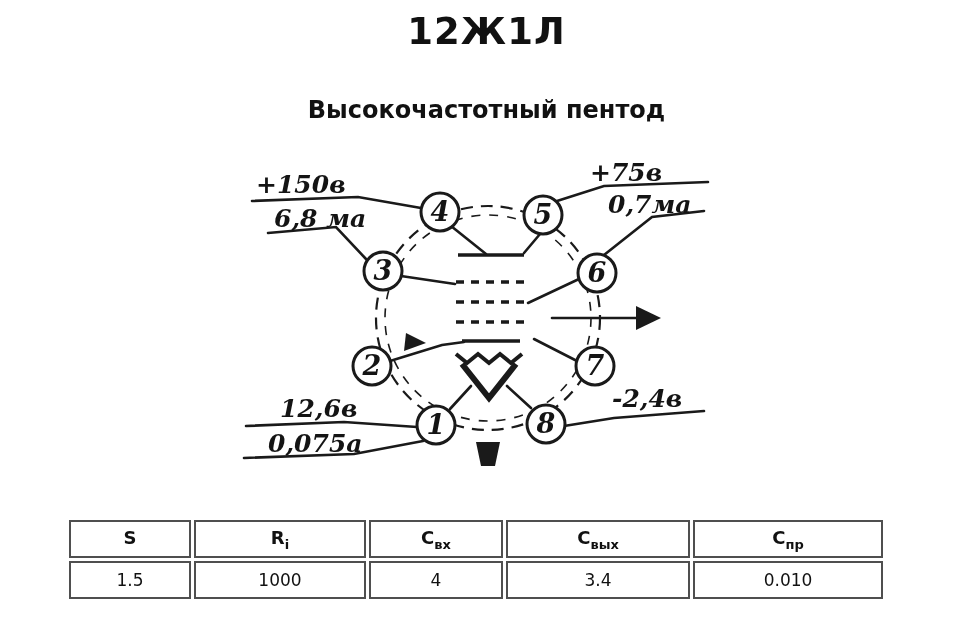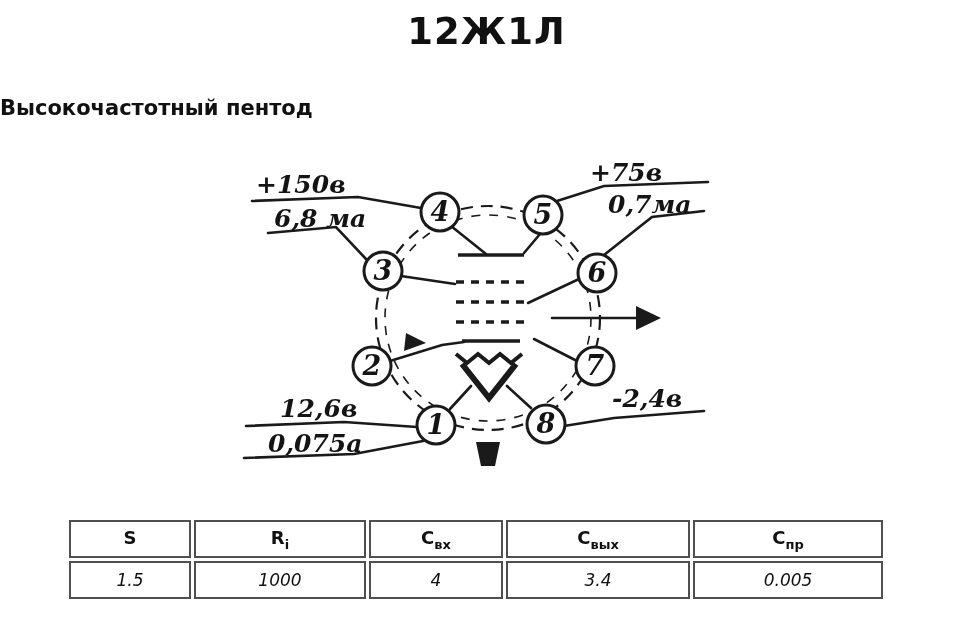--- a/index.html
+++ b/index.html
@@ -9,21 +9,21 @@
     font-family: "DejaVu Sans", sans-serif;
     color: #111;
   }
   .title {
     position: absolute; top: 10px; left: 0; width: 100%;
     text-align: center; font-size: 37px; font-weight: bold;
     letter-spacing: 1px;
   }
   .subtitle {
     position: absolute; top: 96px; left: 0; width: 100%;
-    text-align: left; font-size: 21px; font-weight: bold;
+    text-align: center; font-size: 24px; font-weight: bold;
   }
   .diagram { position: absolute; top: 155px; left: 0; width: 973px; height: 330px; }
   .diagram-svg { width: 973px; height: 330px; display: block; }
   .env  { fill: none; stroke: #1a1a1a; stroke-width: 2.2; stroke-dasharray: 12 8; }
   .env2 { fill: none; stroke: #1a1a1a; stroke-width: 1.6; stroke-dasharray: 9 9; }
   .wire { fill: none; stroke: #1a1a1a; stroke-width: 2.6; stroke-linecap: round; }
   .wire-thick { fill: none; stroke: #1a1a1a; stroke-width: 3.6; stroke-linecap: butt; }
   .grid-line { fill: none; stroke: #1a1a1a; stroke-width: 3.4; stroke-dasharray: 8 7; }
   .heater { fill: none; stroke: #1a1a1a; stroke-width: 4; }
   .vee { fill: none; stroke: #1a1a1a; stroke-width: 6; }
@@ -32,21 +32,21 @@
   .pin-num { font: italic bold 27px "DejaVu Serif", serif; text-anchor: middle; fill: #141414; }
   .hand { font: italic bold 25px "DejaVu Serif", serif; fill: #141414; }
   .tablewrap { position: absolute; top: 517px; left: 66px; }
   table { border-collapse: separate; border-spacing: 3px; }
   th, td {
     border: 2px solid #4f4f4f; text-align: center;
     height: 26px; padding: 4px 8px; background: #fff;
   }
   th { font-size: 18px; font-weight: bold; }
   th sub { font-size: 13px; font-weight: bold; }
-  td { font-size: 17px; font-weight: normal; font-style: italic; }
+  td { font-size: 17px; font-weight: normal; }
 </style>
 </head>
 <body>
 
 <div class="title">12Ж1Л</div>
 <div class="subtitle">Высокочастотный пентод</div>
 
 <div class="diagram">
   <svg class="diagram-svg" viewBox="0 0 973 330">
 
@@ -155,17 +155,17 @@
         </th>
         <th>
           <span>C</span><sub>пр</sub>
         </th>
       </tr>
       <tr>
         <td>1.5</td>
         <td>1000</td>
         <td>4</td>
         <td>3.4</td>
-        <td>0.005</td>
+        <td>0.010</td>
       </tr>
     </tbody>
   </table>
 </div>
 
 </body></html>

